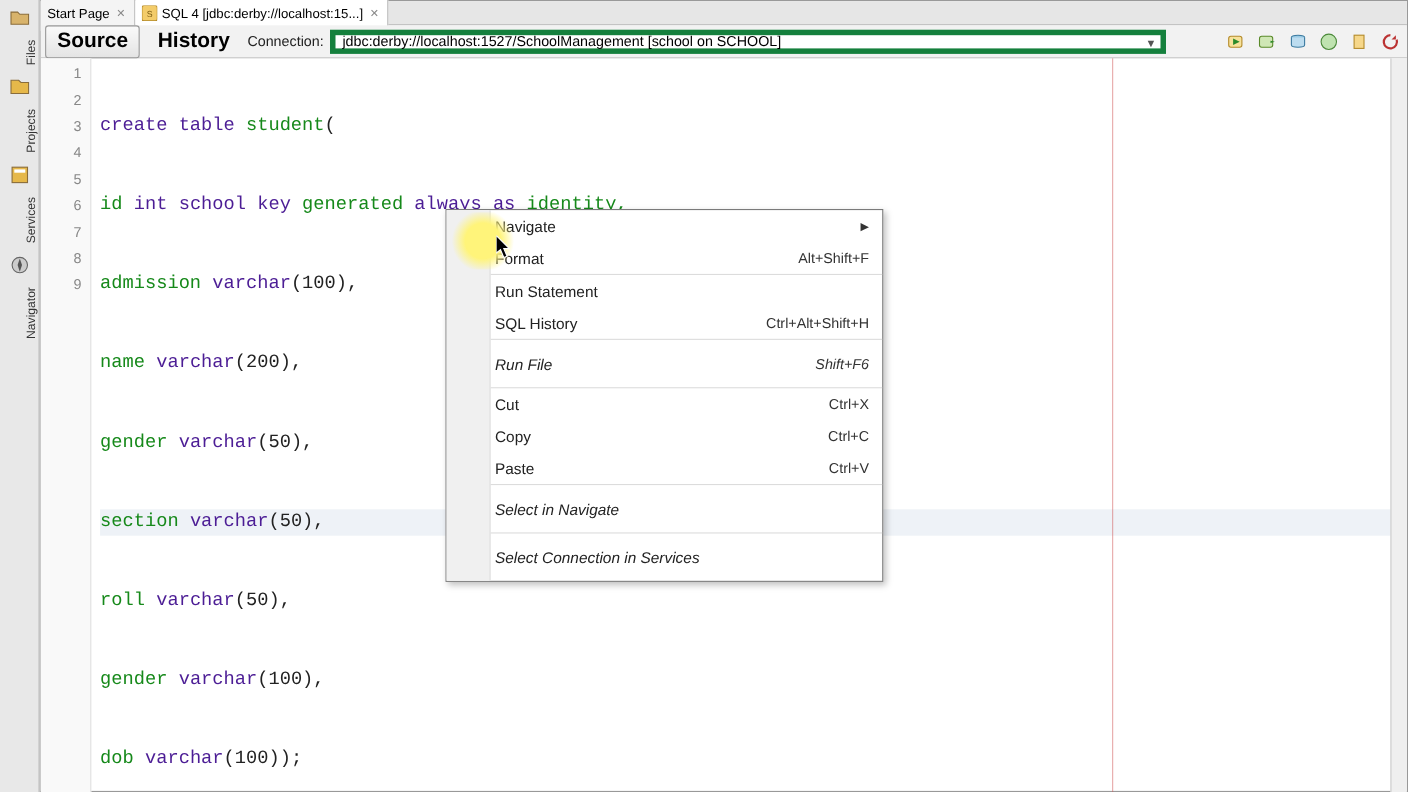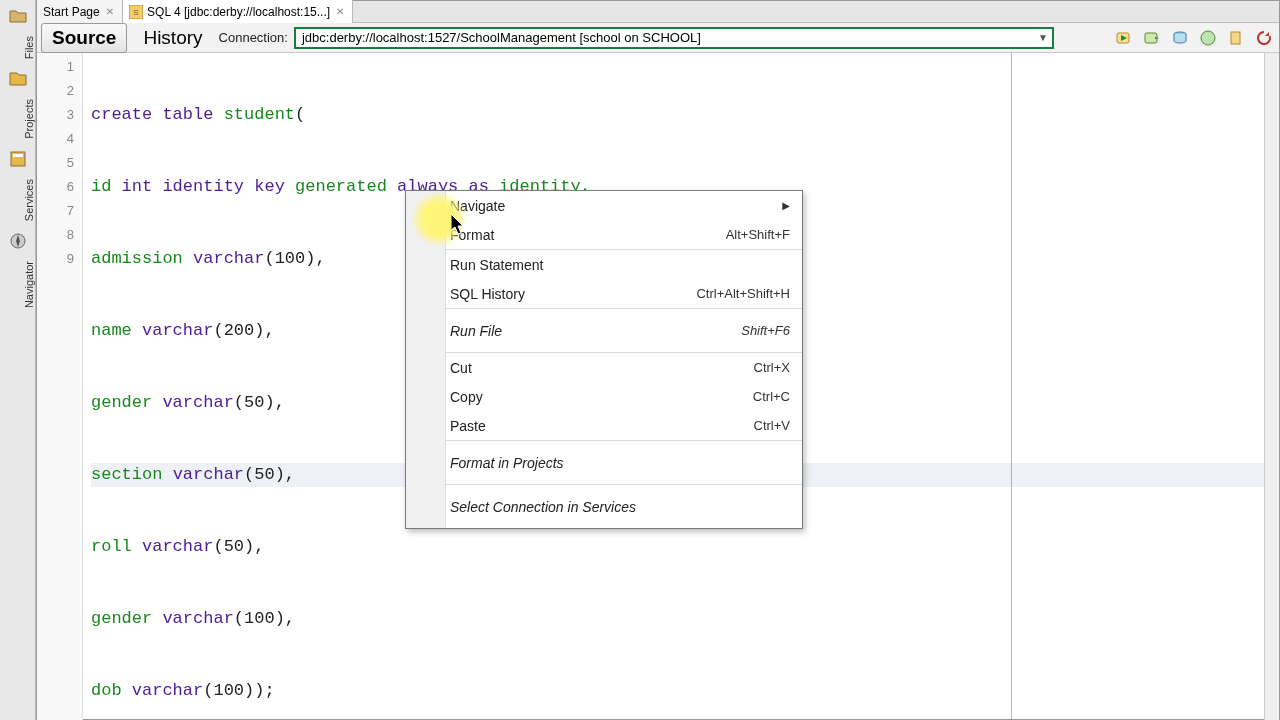--- a/index.html
+++ b/index.html
@@ -88,28 +88,28 @@
   padding: 3px 10px;
   font-size: 19px;
   font-weight: bold;
   cursor: pointer;
 }
 .tool-btn.source {
   background: linear-gradient(#fafafa,#e4e4e4);
   border: 1px solid #999;
   border-radius: 3px;
 }
-.tool-btn.history { font-weight: normal; }
+.tool-btn.history { font-weight: bold; }
 .conn-label { color: #222; }
 .conn-box {
   flex: 0 0 auto;
   width: 760px;
   display: flex;
   align-items: center;
-  border: 2px solid #15803d;
+  border: 5px solid #15803d;
   background: #fff;
   height: 22px;
   padding: 0 6px;
   position: relative;
 }
 .conn-box .dd { position: absolute; right: 4px; top: 3px; font-size: 10px; color: #555; }
 .toolbar-spacer { flex: 1; }
 .tb-icon {
   width: 22px;
   height: 22px;
@@ -332,21 +332,21 @@
         <div class="ln">3</div>
         <div class="ln">4</div>
         <div class="ln">5</div>
         <div class="ln">6</div>
         <div class="ln">7</div>
         <div class="ln">8</div>
         <div class="ln">9</div>
       </div>
       <div class="code">
         <div class="line"><span class="k-blue">create table </span><span class="k-green">student</span><span class="txt">(</span></div>
-        <div class="line"><span class="k-green">id </span><span class="k-blue">int identity key </span><span class="k-green">generated </span><span class="k-blue">always as </span><span class="k-green">identity,</span></div>
+        <div class="line"><span class="k-green">id </span><span class="k-blue">int school key </span><span class="k-green">generated </span><span class="k-blue">always as </span><span class="k-green">identity,</span></div>
         <div class="line"><span class="k-green">admission </span><span class="k-blue">varchar</span><span class="txt">(100),</span></div>
         <div class="line"><span class="k-green">name </span><span class="k-blue">varchar</span><span class="txt">(200),</span></div>
         <div class="line"><span class="k-green">gender </span><span class="k-blue">varchar</span><span class="txt">(50),</span></div>
         <div class="line hl"><span class="k-green">section </span><span class="k-blue">varchar</span><span class="txt">(50),</span></div>
         <div class="line"><span class="k-green">roll </span><span class="k-blue">varchar</span><span class="txt">(50),</span></div>
         <div class="line"><span class="k-green">gender </span><span class="k-blue">varchar</span><span class="txt">(100),</span></div>
         <div class="line"><span class="k-green">dob </span><span class="k-blue">varchar</span><span class="txt">(100));</span></div>
         <div class="margin-bar"></div>
       </div>
       <div class="scrollbar-v"></div>
@@ -387,21 +387,21 @@
     <div class="cm-item">
       <span class="lbl">Copy</span>
       <span class="sc">Ctrl+C</span>
     </div>
     <div class="cm-item">
       <span class="lbl">Paste</span>
       <span class="sc">Ctrl+V</span>
     </div>
     <div class="cm-sep"></div>
     <div class="cm-item tall">
-      <span class="lbl">Format in Projects</span>
+      <span class="lbl">Select in Navigate</span>
     </div>
     <div class="cm-sep"></div>
     <div class="cm-item tall">
       <span class="lbl">Select Connection in Services</span>
     </div>
   </div>
 </div>
 
 <div class="cursor-arrow">
   <svg width="16" height="22" viewBox="0 0 16 22">

